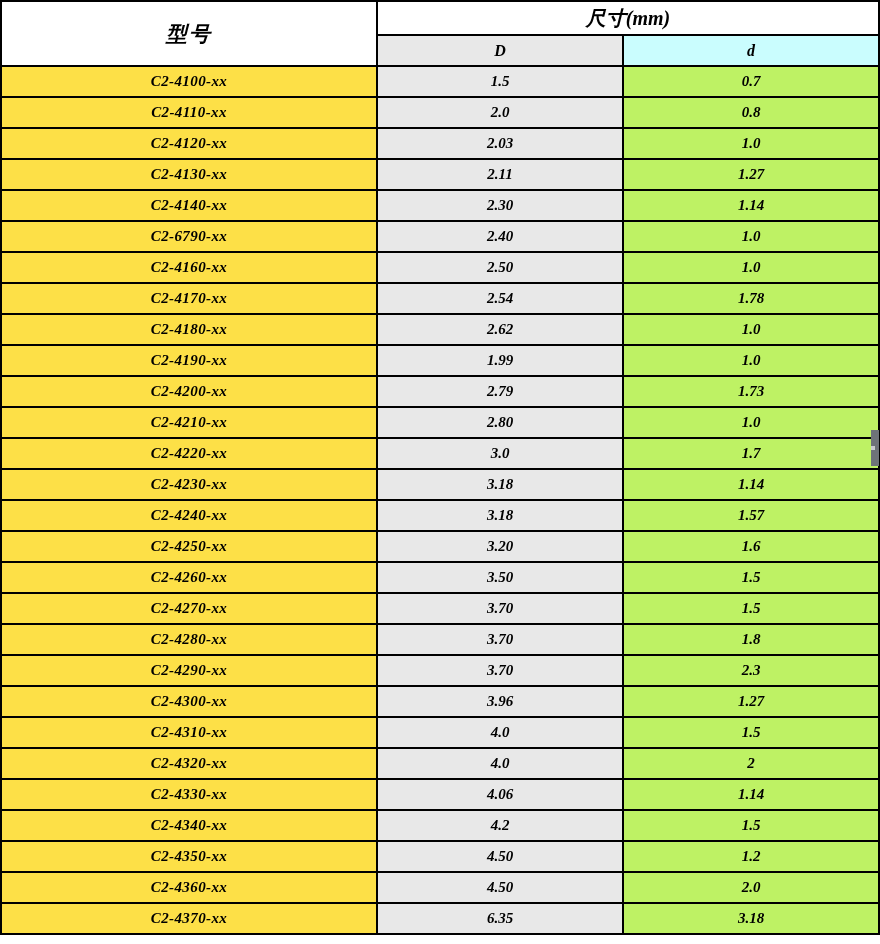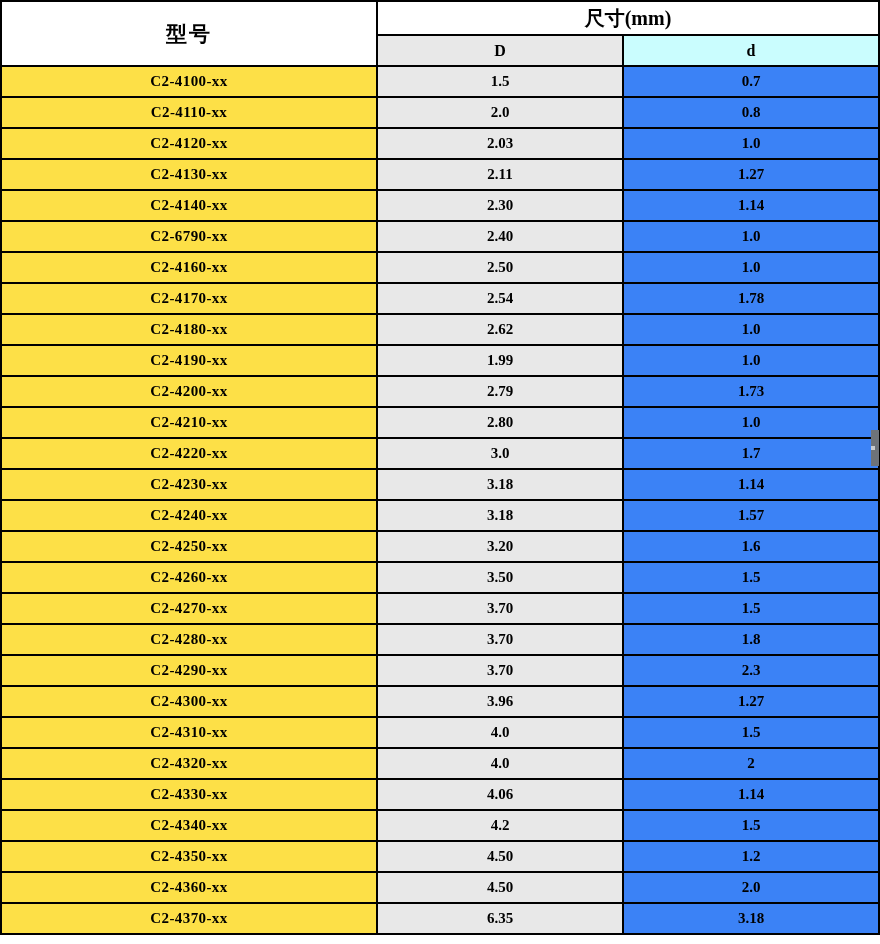--- a/index.html
+++ b/index.html
@@ -12,20 +12,21 @@
     height: 944px;
     font-family: "Liberation Serif", "DejaVu Serif", serif;
     overflow: hidden;
     position: relative;
   }
 
   #spec-table {
     width: 880px;
     border-collapse: collapse;
     table-layout: fixed;
+    font-style: italic;
   }
 
   #spec-table td,
   #spec-table th {
     border: 2px solid #000000;
     padding: 0;
     margin: 0;
     text-align: center;
     vertical-align: middle;
     font-weight: bold;
@@ -59,21 +60,21 @@
   .hdr-sub.sub-D { background: #E8E8E8; }
   .hdr-sub.sub-d { background: #CAFDFE; }
 
   
   .cell {
     height: 29px;
     font-size: 15px;
   }
   .cell-model { background: #fde047; letter-spacing: 0.4px; }
   .cell-D     { background: #E8E8E8; }
-  .cell-d     { background: #3b82f6; }
+  .cell-d     { background: #bef264; }
 
   
   #scrollbar-thumb {
     position: absolute;
     left: 871px;
     top: 430px;
     width: 8px;
     height: 36px;
     background: #6E7379;
   }

